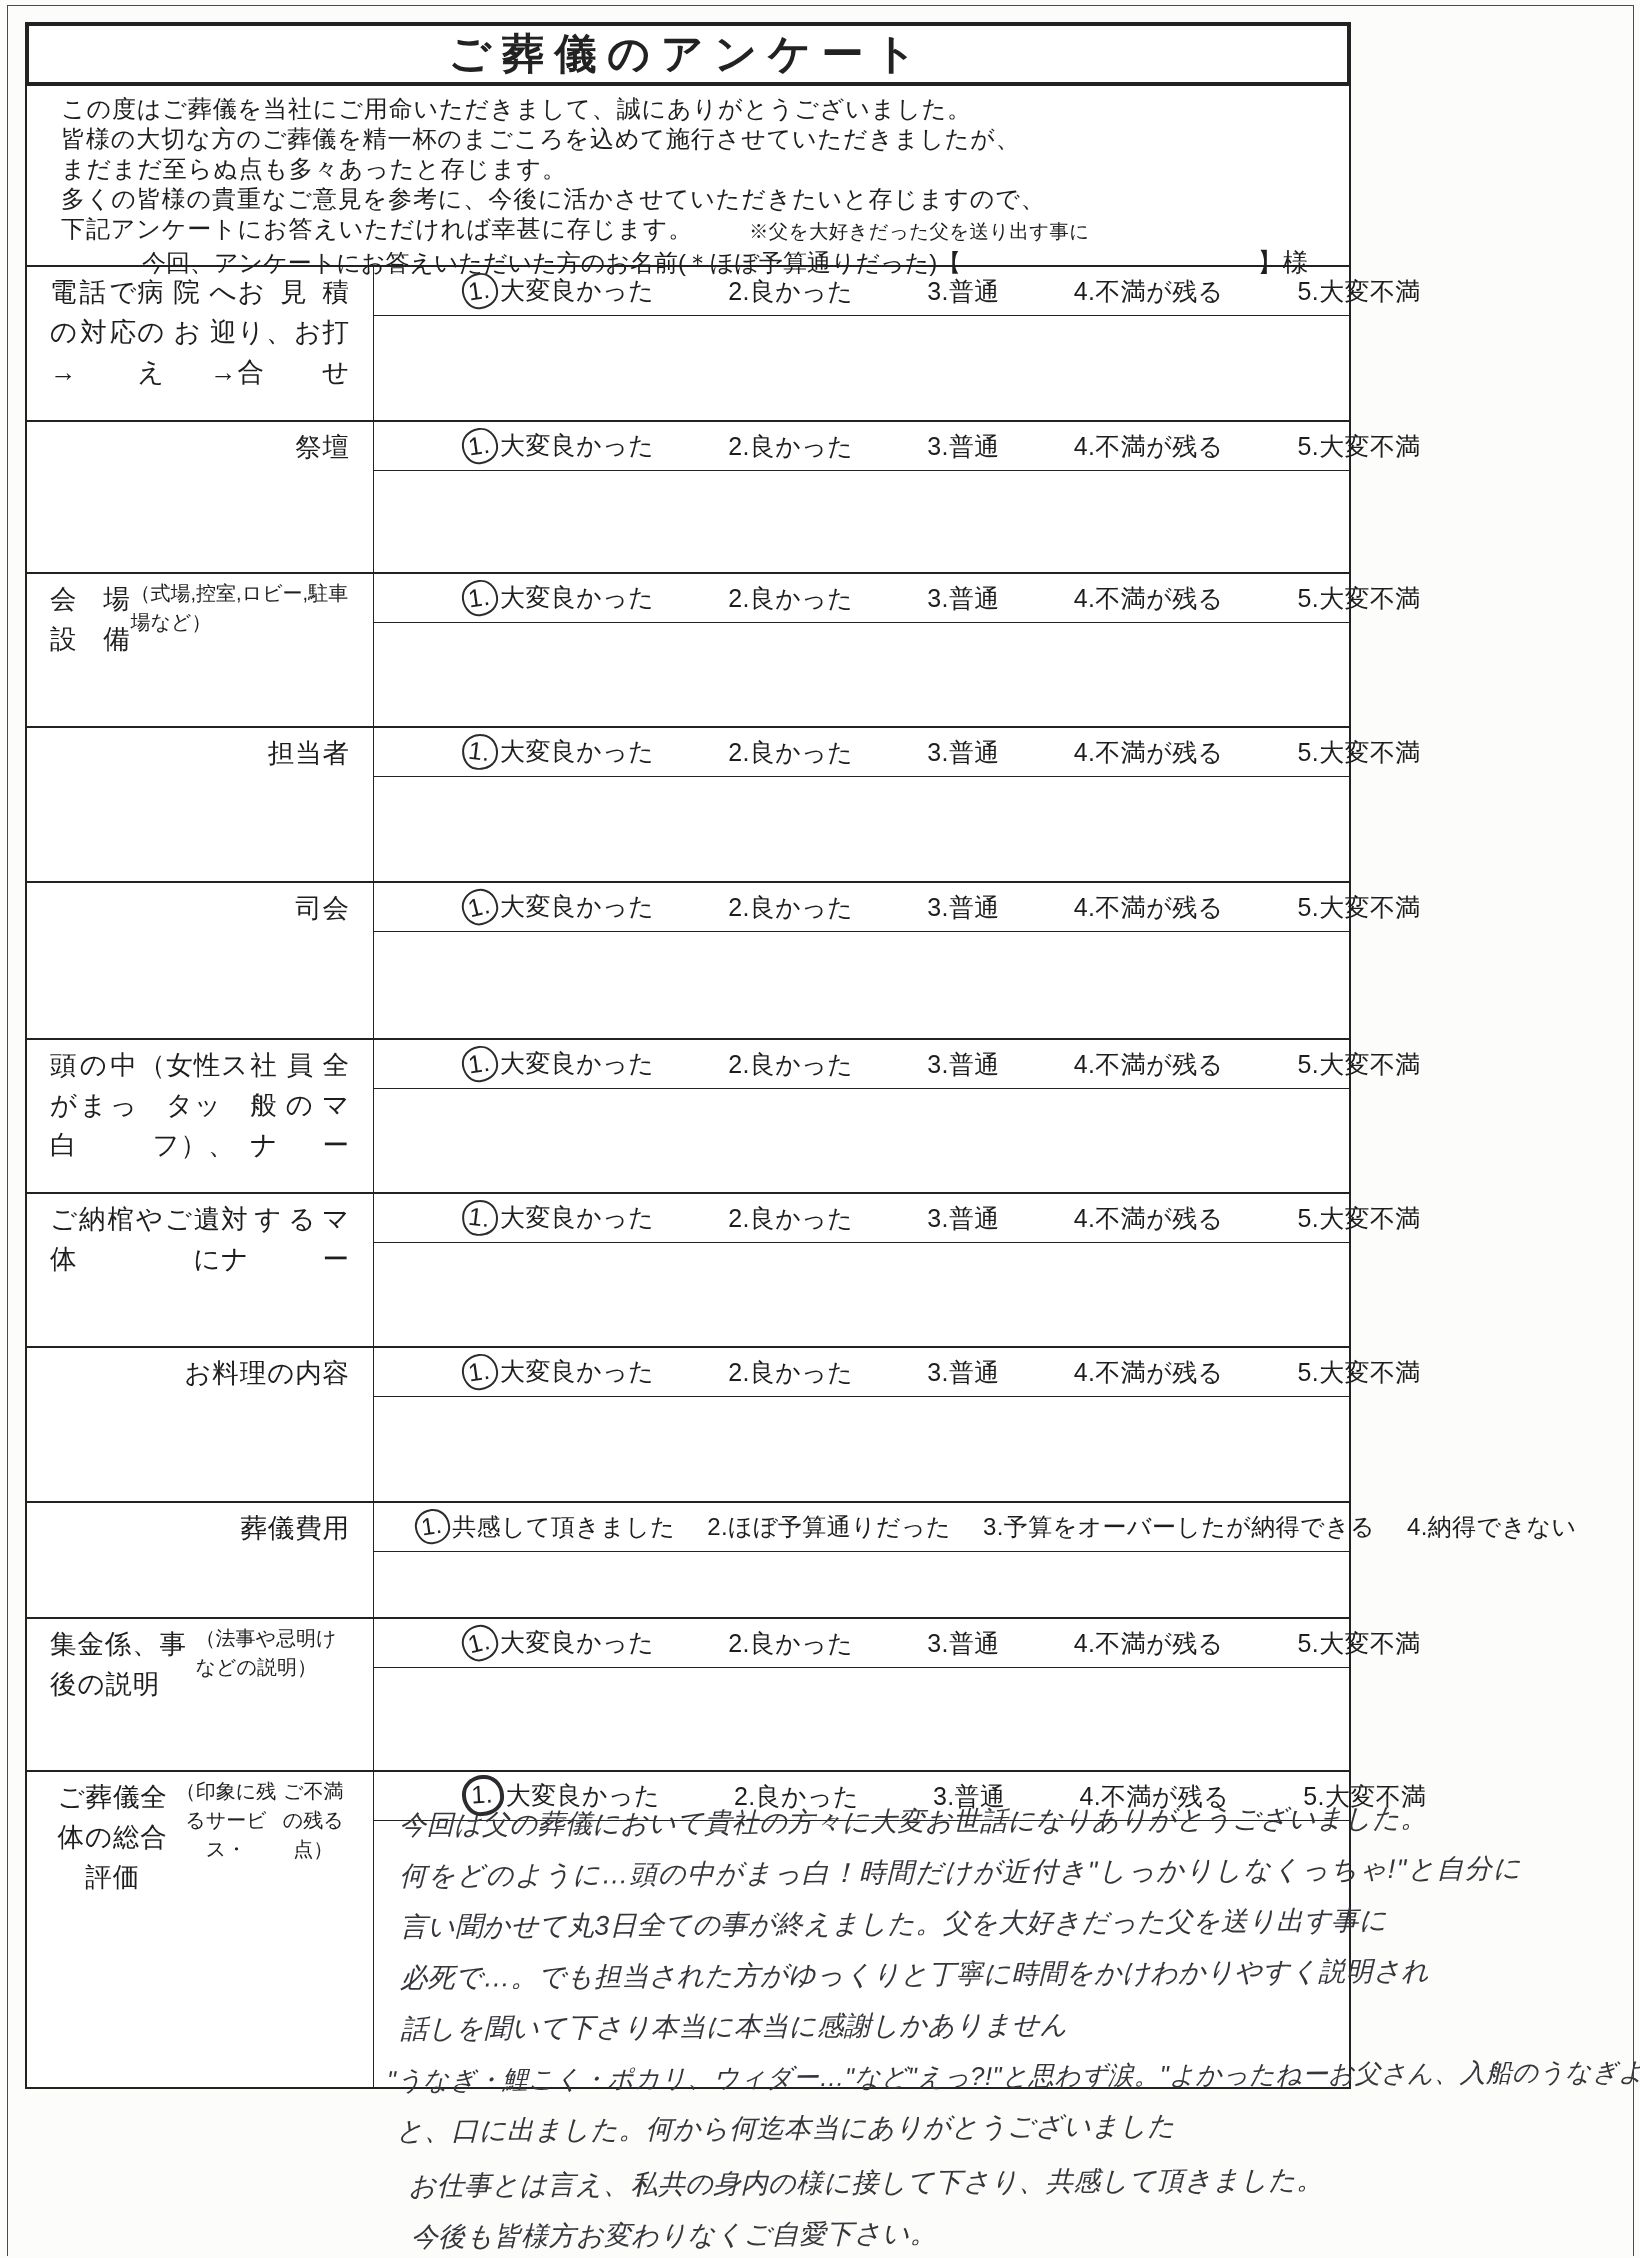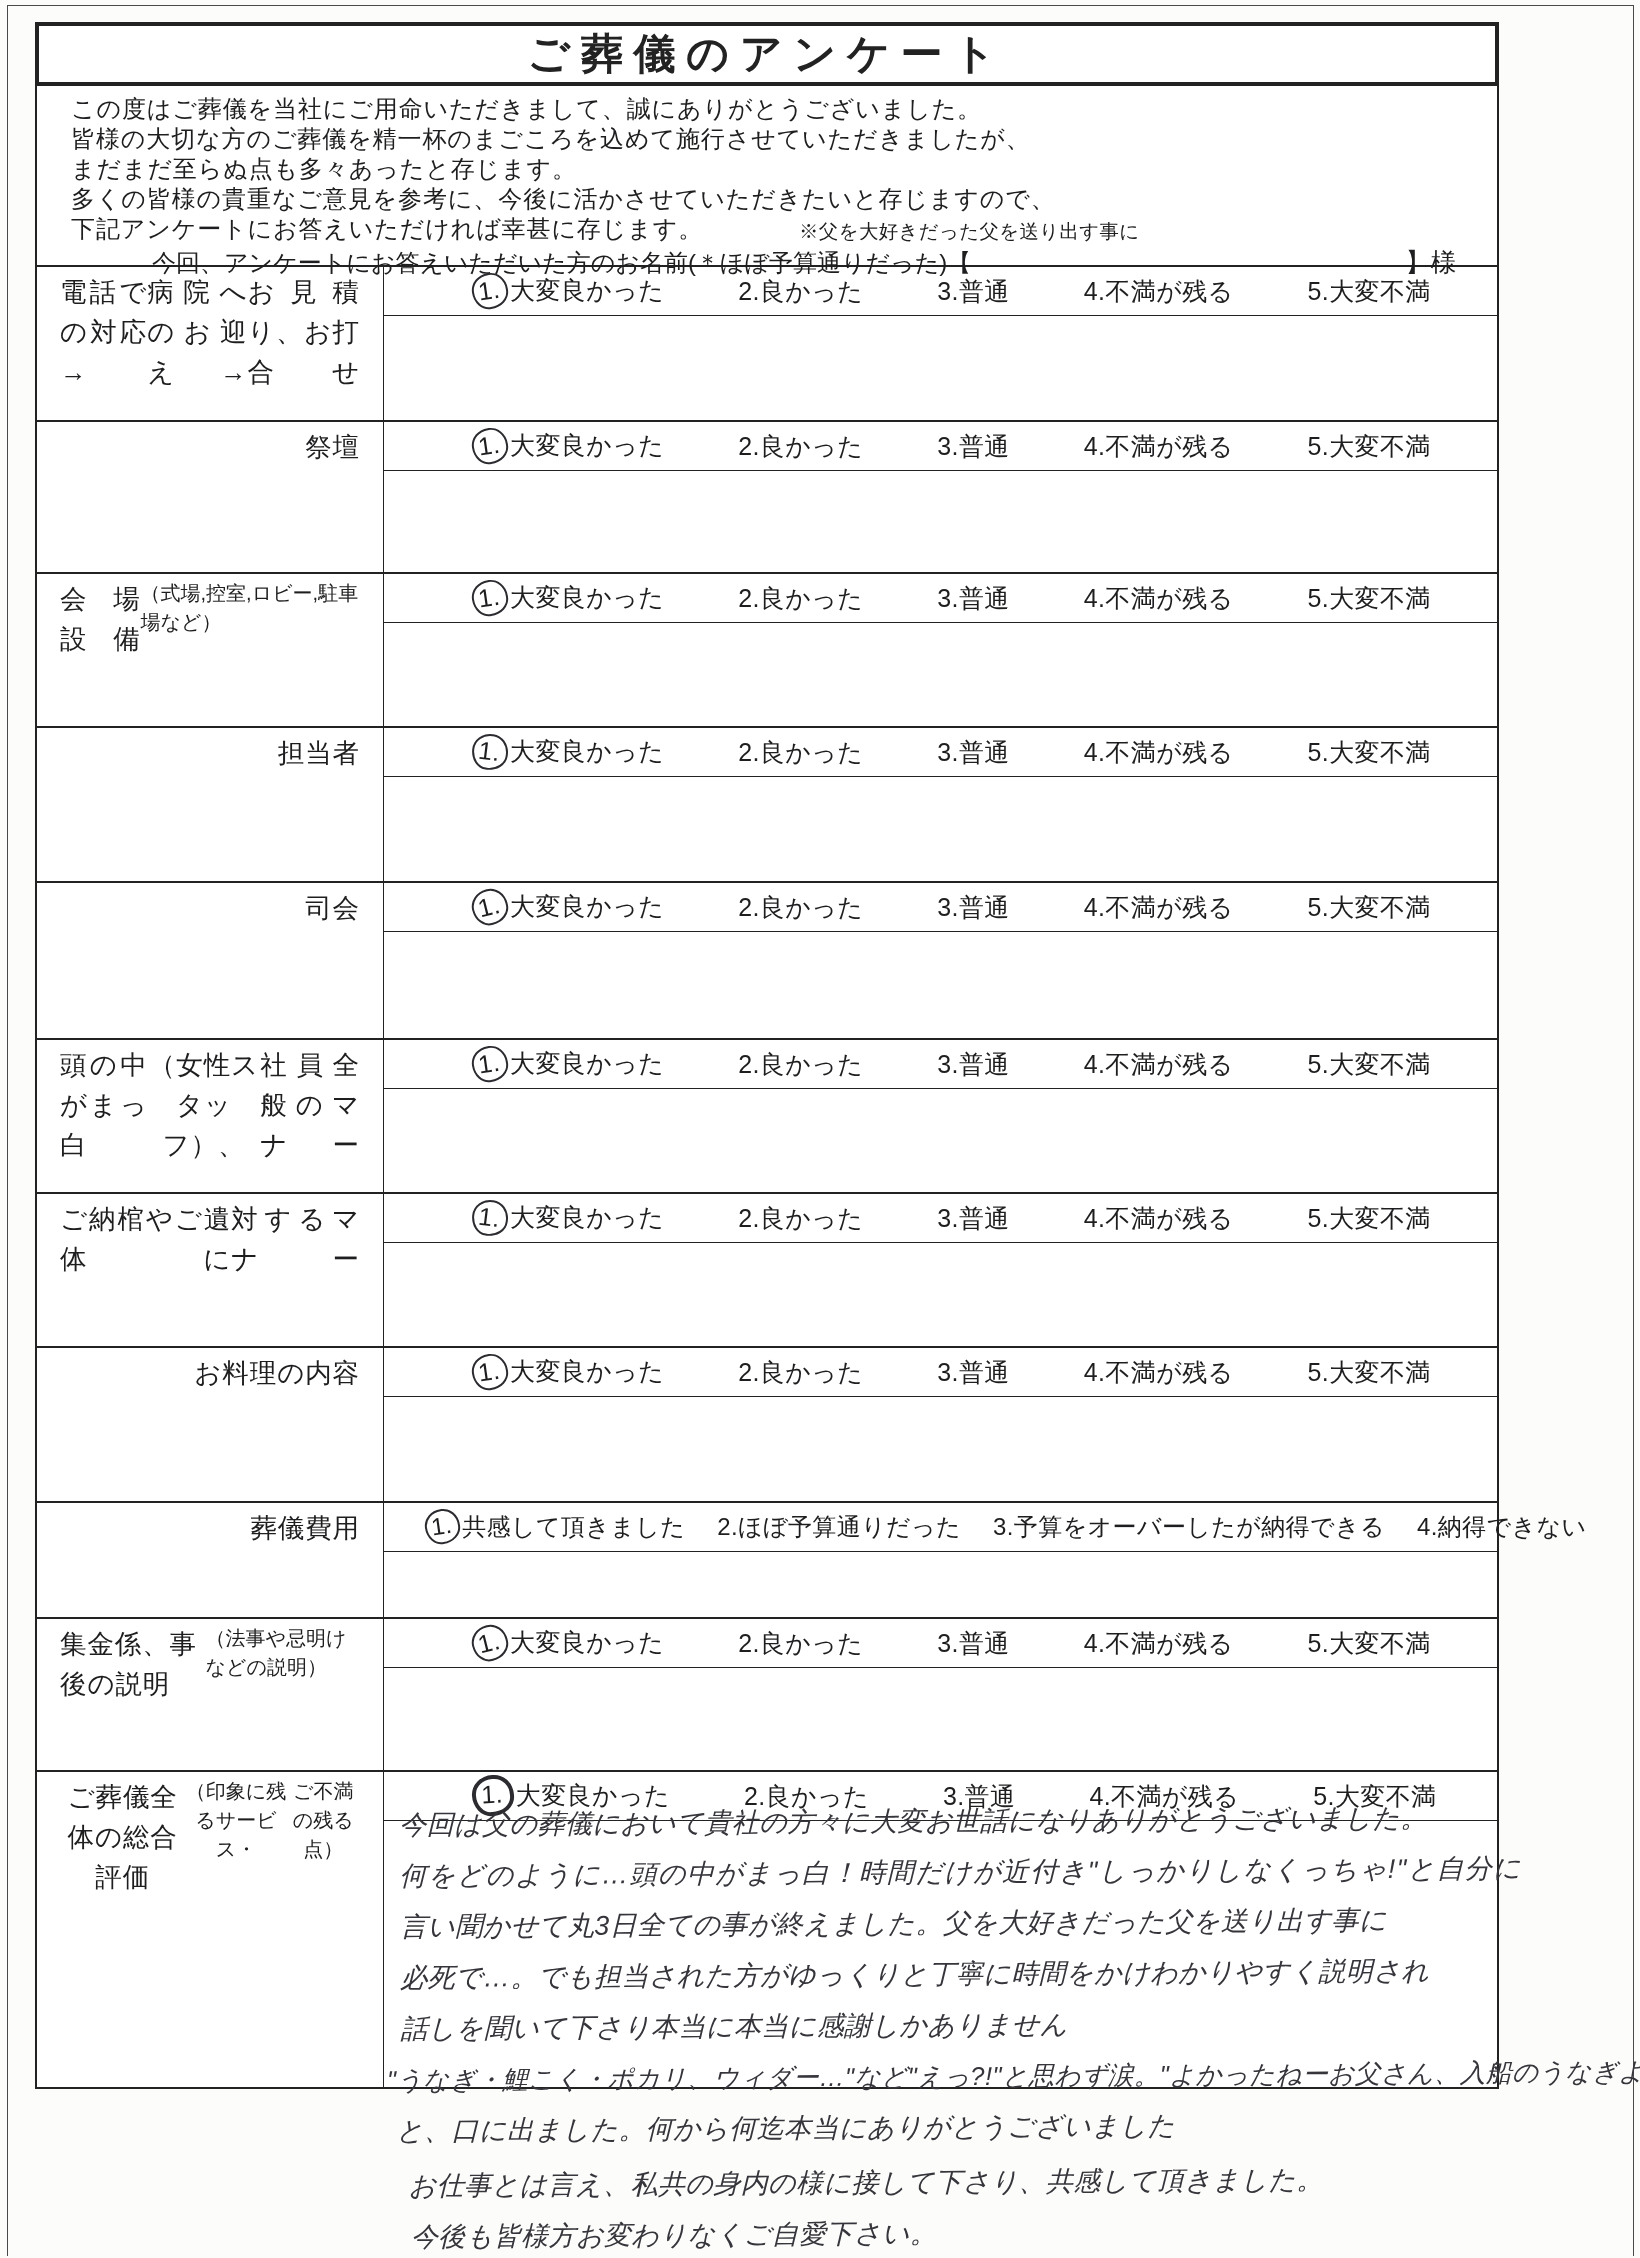--- a/index.html
+++ b/index.html
@@ -6,36 +6,36 @@
   .page {
     position:relative; width:1640px; height:2258px; margin:0 auto;
     background:#fcfcfa; overflow:hidden;
     font-family:"Liberation Sans", sans-serif; color:#1e1e20;
   }
   .page-edge {
     position:absolute; left:7px; top:5.3px; right:6.2px; bottom:1.8px;
     border-left:1.8px solid #4a4a4a; border-top:1.8px solid #4a4a4a; border-right:1.8px solid #4a4a4a;
     pointer-events:none;
   }
-  .sheet { position:absolute; left:35px; top:22px; width:1464px; }
+  .sheet { position:absolute; left:25px; top:22px; width:1326px; }
 
   
   .title-box {
     height:64px; border:4.4px solid #222; box-sizing:border-box;
     display:flex; align-items:center; justify-content:center; background:#fff;
   }
   .title-box h1 { margin:0; font-size:42px; font-weight:bold; letter-spacing:10.6px; color:#222; }
 
   
   .intro-box {
     border:2.6px solid #222; border-top:none; box-sizing:border-box;
     height:181px; padding:8px 17.6px 3.5px 34px; background:#fff;
   }
   .intro-line { font-size:24px; line-height:30px; letter-spacing:0.9px; white-space:nowrap; }
-  .intro-line5 { display:flex; align-items:flex-start;gap:40px; }
+  .intro-line5 { display:flex; align-items:flex-start; }
   .circle-note { font-size:19.4px; margin-left:56px; letter-spacing:0.4px; position:relative; top:1.8px; }
   .name-line { display:flex; align-items:baseline; margin-top:2.6px; padding-left:81px; font-size:24px; line-height:30px; white-space:nowrap; }
   .name-fill { flex:1; }
   .name-suffix { padding-right:23px; font-size:25.6px; }
 
   
   .qtable { border:2.6px solid #222; border-top:none; box-sizing:border-box; background:#fff; }
   .qrow { display:flex; border-top:2.6px solid #222; box-sizing:border-box; }
   .qrow:first-child { border-top:none; }
   .label-cell {

